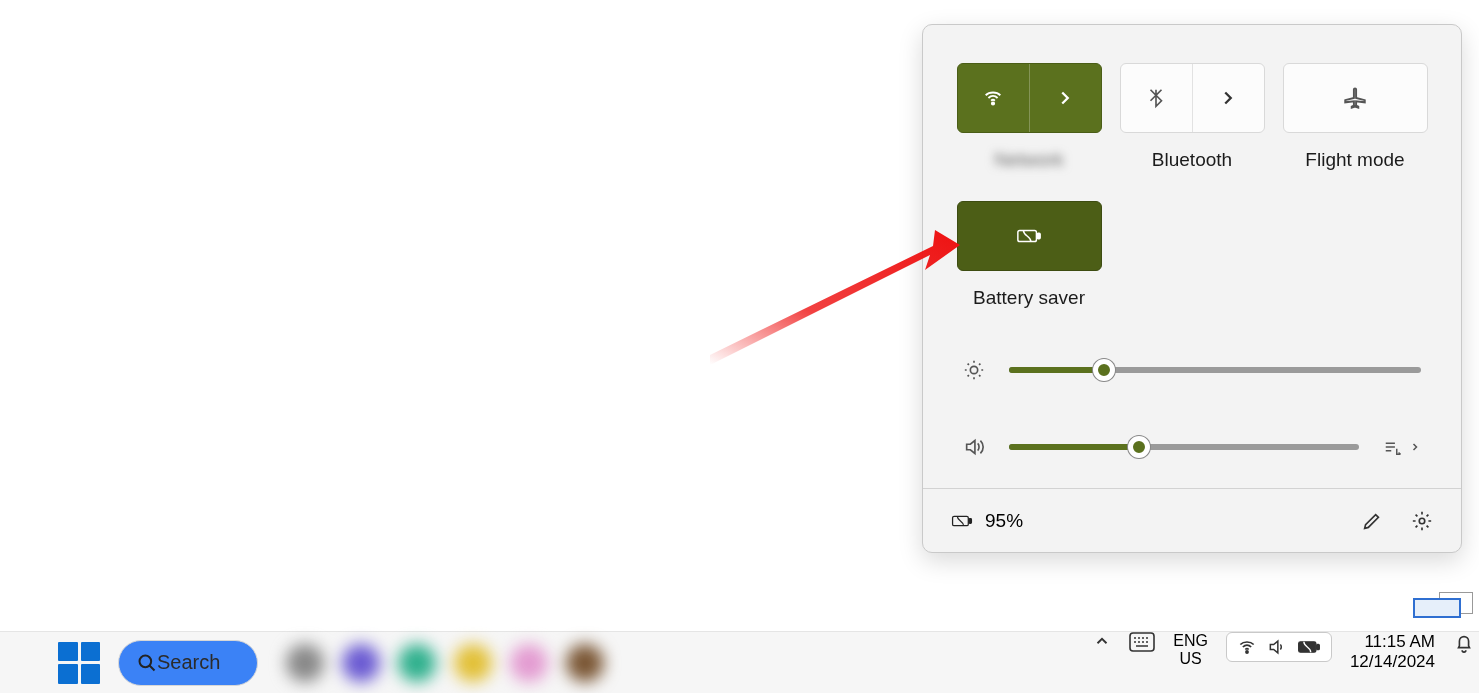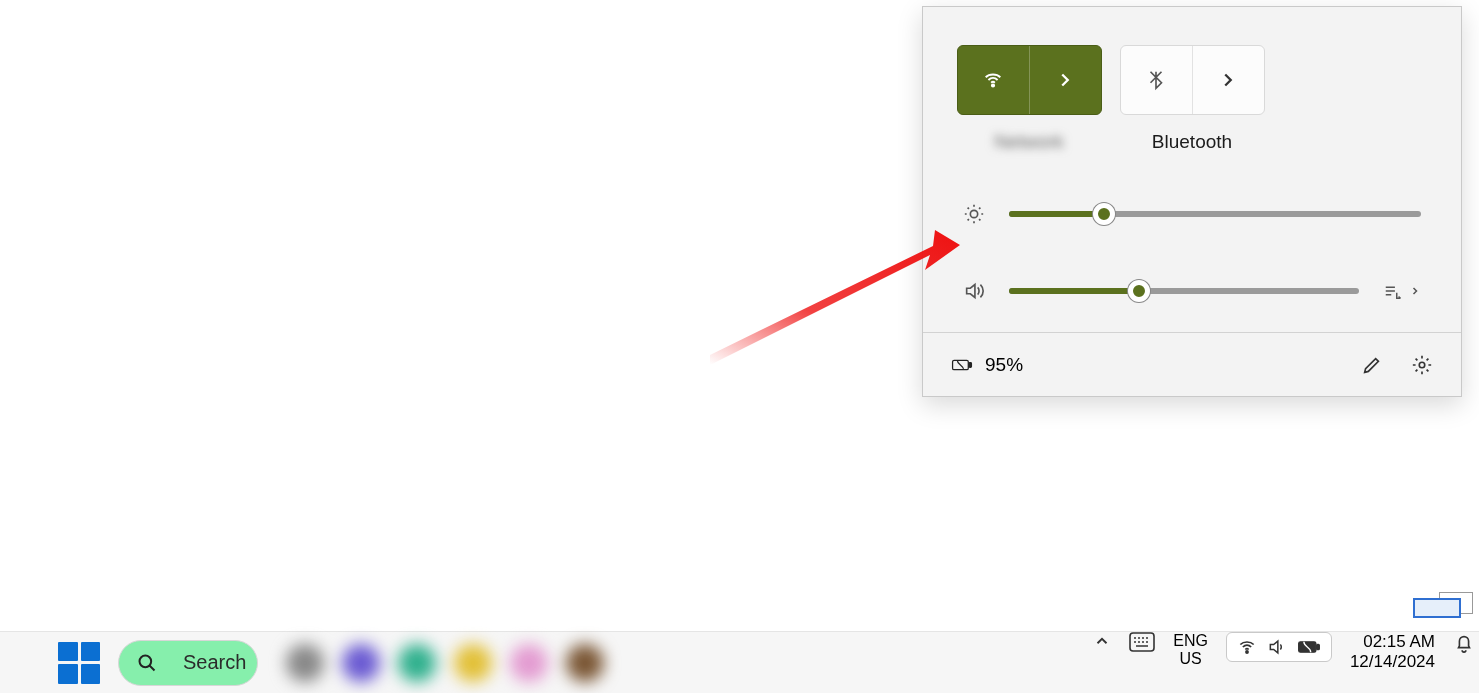--- a/index.html
+++ b/index.html
@@ -7,26 +7,26 @@
     width: 1479px;
     height: 693px;
     background: #ffffff;
     position: relative;
     overflow: hidden;
   }
 
   
   .qs-panel {
     position: absolute;
-    top: 6px;
+    top: 24px;
     left: 922px;
     width: 540px;
     background: #f3f3f3;
     border: 1px solid #c9c9c9;
-    border-radius: 0;
+    border-radius: 10px;
     box-shadow: 0 8px 24px rgba(0,0,0,0.15);
     padding-top: 38px;
   }
   .qs-grid {
     display: grid;
     grid-template-columns: repeat(3, 145px);
     gap: 30px 18px;
     justify-content: center;
     padding: 0 30px 20px 30px;
   }
@@ -91,23 +91,23 @@
   .start-btn {
     width:42px; height:42px; margin-left:58px;
     display:grid; grid-template-columns:1fr 1fr; grid-template-rows:1fr 1fr; gap:3px;
   }
   .start-btn div{ background:#0b6fd2; border-radius:1px;}
   .start-btn div:nth-child(1){background:#0b6fd2;}
   .start-btn div:nth-child(2){background:#0b6fd2;}
   .start-btn div:nth-child(3){background:#0b6fd2;}
   .start-btn div:nth-child(4){background:#0b6fd2;}
   .search-pill {
-    margin-left:18px; height:46px; width:140px; background:#86efac;
+    margin-left:18px; height:46px; width:140px; background:#3b82f6;
     border:1px solid #d7d7d7; border-radius:23px; display:flex; align-items:center;
-    padding-left:18px; gap:26px; font-size:20px; color:#2b2b2b;
+    padding-left:18px; gap:0; font-size:20px; color:#2b2b2b;
   }
   .task-apps { margin-left:8px; height:50px; width:440px; filter:blur(8px);
     display:flex; gap:18px; align-items:center; padding-left:20px;}
   .task-apps span{ width:38px;height:38px;border-radius:50%;}
   .ta1{background:#888;} .ta2{background:#6a5ad2;} .ta3{background:#2fb08d;}
   .ta4{background:#e2c037;} .ta5{background:#e39bd1;} .ta6{background:#7a5634;}
 
   .tray {
     margin-left:auto; display:flex; align-items:flex-start; gap:18px; padding-right:4px;
     height:100%;
@@ -173,21 +173,39 @@
         </div>
         <div class="half right">
           <svg class="ic" viewBox="0 0 24 24" fill="none" stroke="#333" stroke-width="2.5">
               <path d="M9 6l6 6-6 6"></path>
             </svg>
         </div>
       </div>
       <span class="qs-label">Bluetooth</span>
     </div>
 
-
+    <div class="qs-tile">
+      <div class="qs-button">
+        <svg class="ic-lg" viewBox="0 0 24 24" fill="none" stroke="#555" stroke-width="1.8">
+          <path d="M3 14l8-2V4c0-1 2-1 2 0v8l8 2v2l-8-1v4l2 1v1l-3-1-3 1v-1l2-1v-4l-8 1z"></path>
+        </svg>
+      </div>
+      <span class="qs-label">Flight mode</span>
+    </div>
+
+    <div class="qs-tile">
+      <div class="qs-button active2">
+        <svg class="ic-lg" viewBox="0 0 28 18" fill="none" stroke="#fff" stroke-width="1.6">
+          <rect x="2" y="3" width="20" height="12" rx="2"></rect>
+            <rect x="23" y="6" width="3" height="6" rx="1" fill="#fff"></rect>
+          <path d="M8 3c0 6 8 6 8 12"></path>
+        </svg>
+      </div>
+      <span class="qs-label">Battery saver</span>
+    </div>
 
 
 
   </div>
 
   <div class="sliders">
 
     <div class="slider-row">
       <svg class="ic" viewBox="0 0 24 24" fill="none" stroke="#555" stroke-width="1.8">
         <circle cx="12" cy="12" r="4"></circle>
@@ -303,21 +321,21 @@
           <path d="M4 9v6h4l5 4V5L8 9H4z"></path>
           <path d="M16 9c1.5 1.5 1.5 4.5 0 6"></path>
         </svg>
       <svg width="24" height="16" viewBox="0 0 28 18" fill="none" stroke="#333" stroke-width="1.6">
           <rect x="2" y="3" width="20" height="12" rx="2" fill="#333"></rect>
           <rect x="23" y="6" width="3" height="6" rx="1" fill="#333"></rect>
           <path d="M8 3c0 6 8 6 8 12" stroke="#fff"></path>
         </svg>
     </div>
     <div class="tray-time">
-      <div>02:15 AM</div>
+      <div>11:15 AM</div>
       <div>12/14/2024</div>
     </div>
     <svg width="22" height="22" viewBox="0 0 24 24" fill="none" stroke="#333" stroke-width="1.8">
       <path d="M6 17h12l-1-2v-5a5 5 0 0 0-10 0v5l-1 2z"></path>
         <path d="M10 20a2 2 0 0 0 4 0"></path>
     </svg>
   </div>
 </div>
 
 </body></html>

